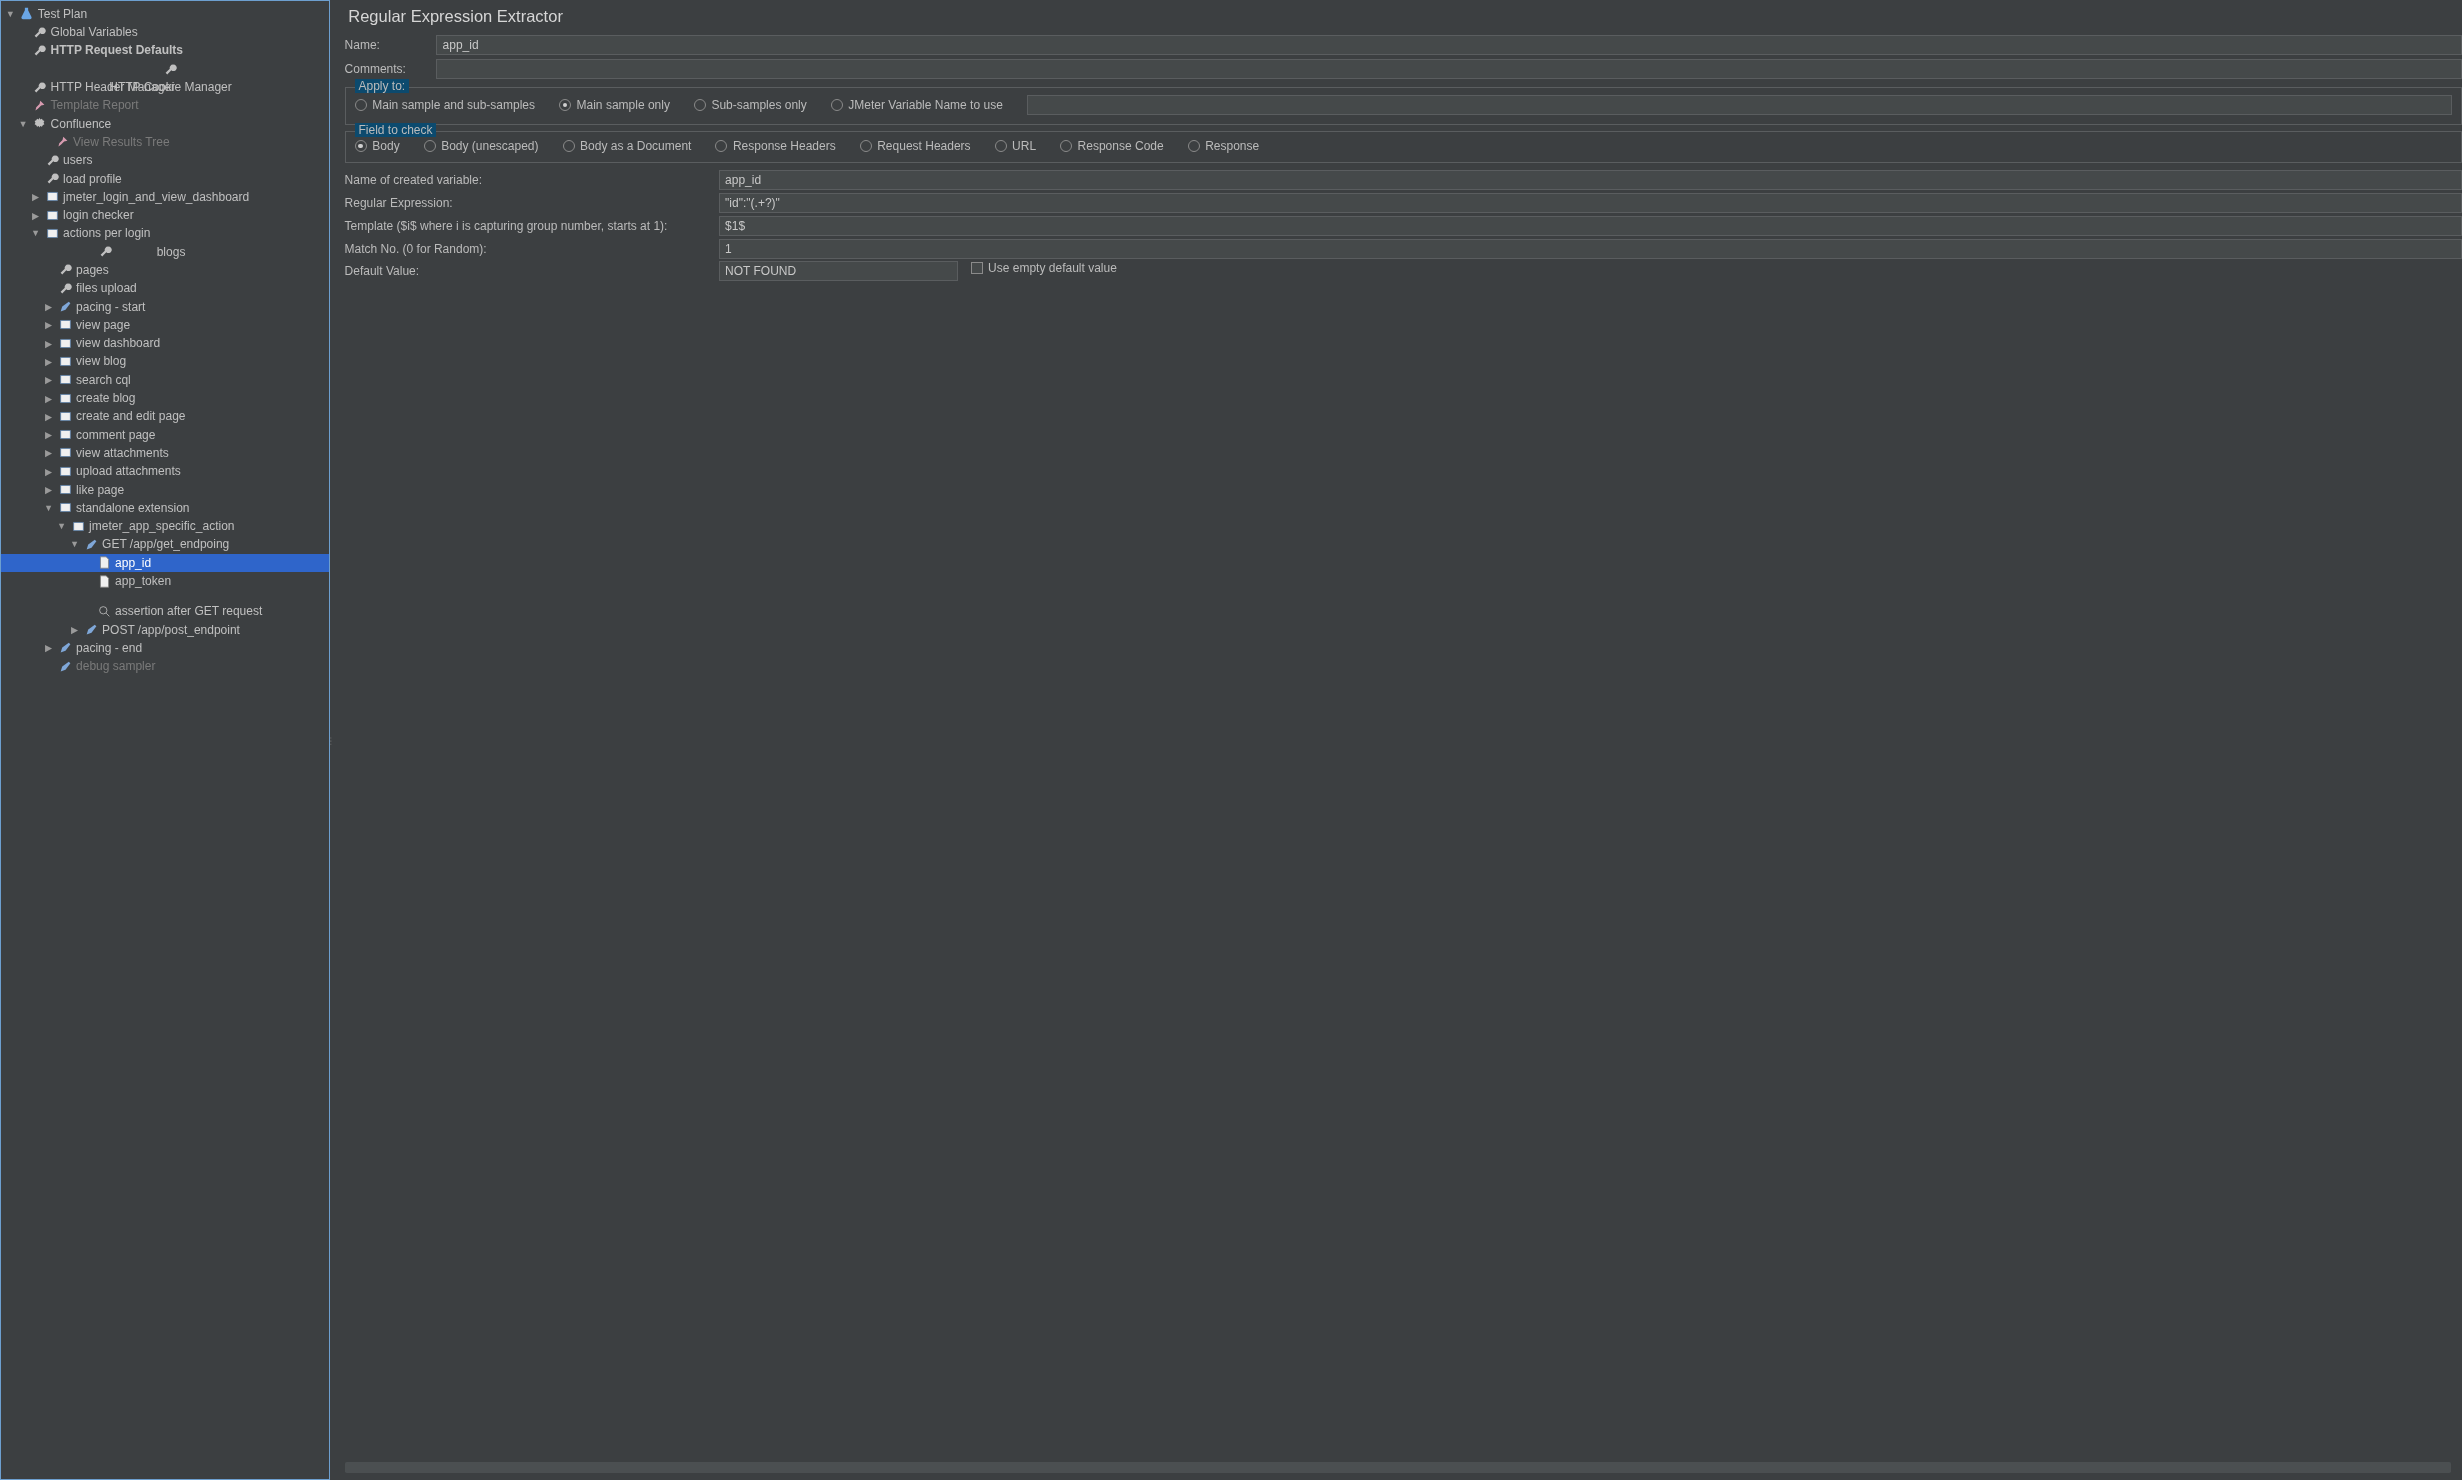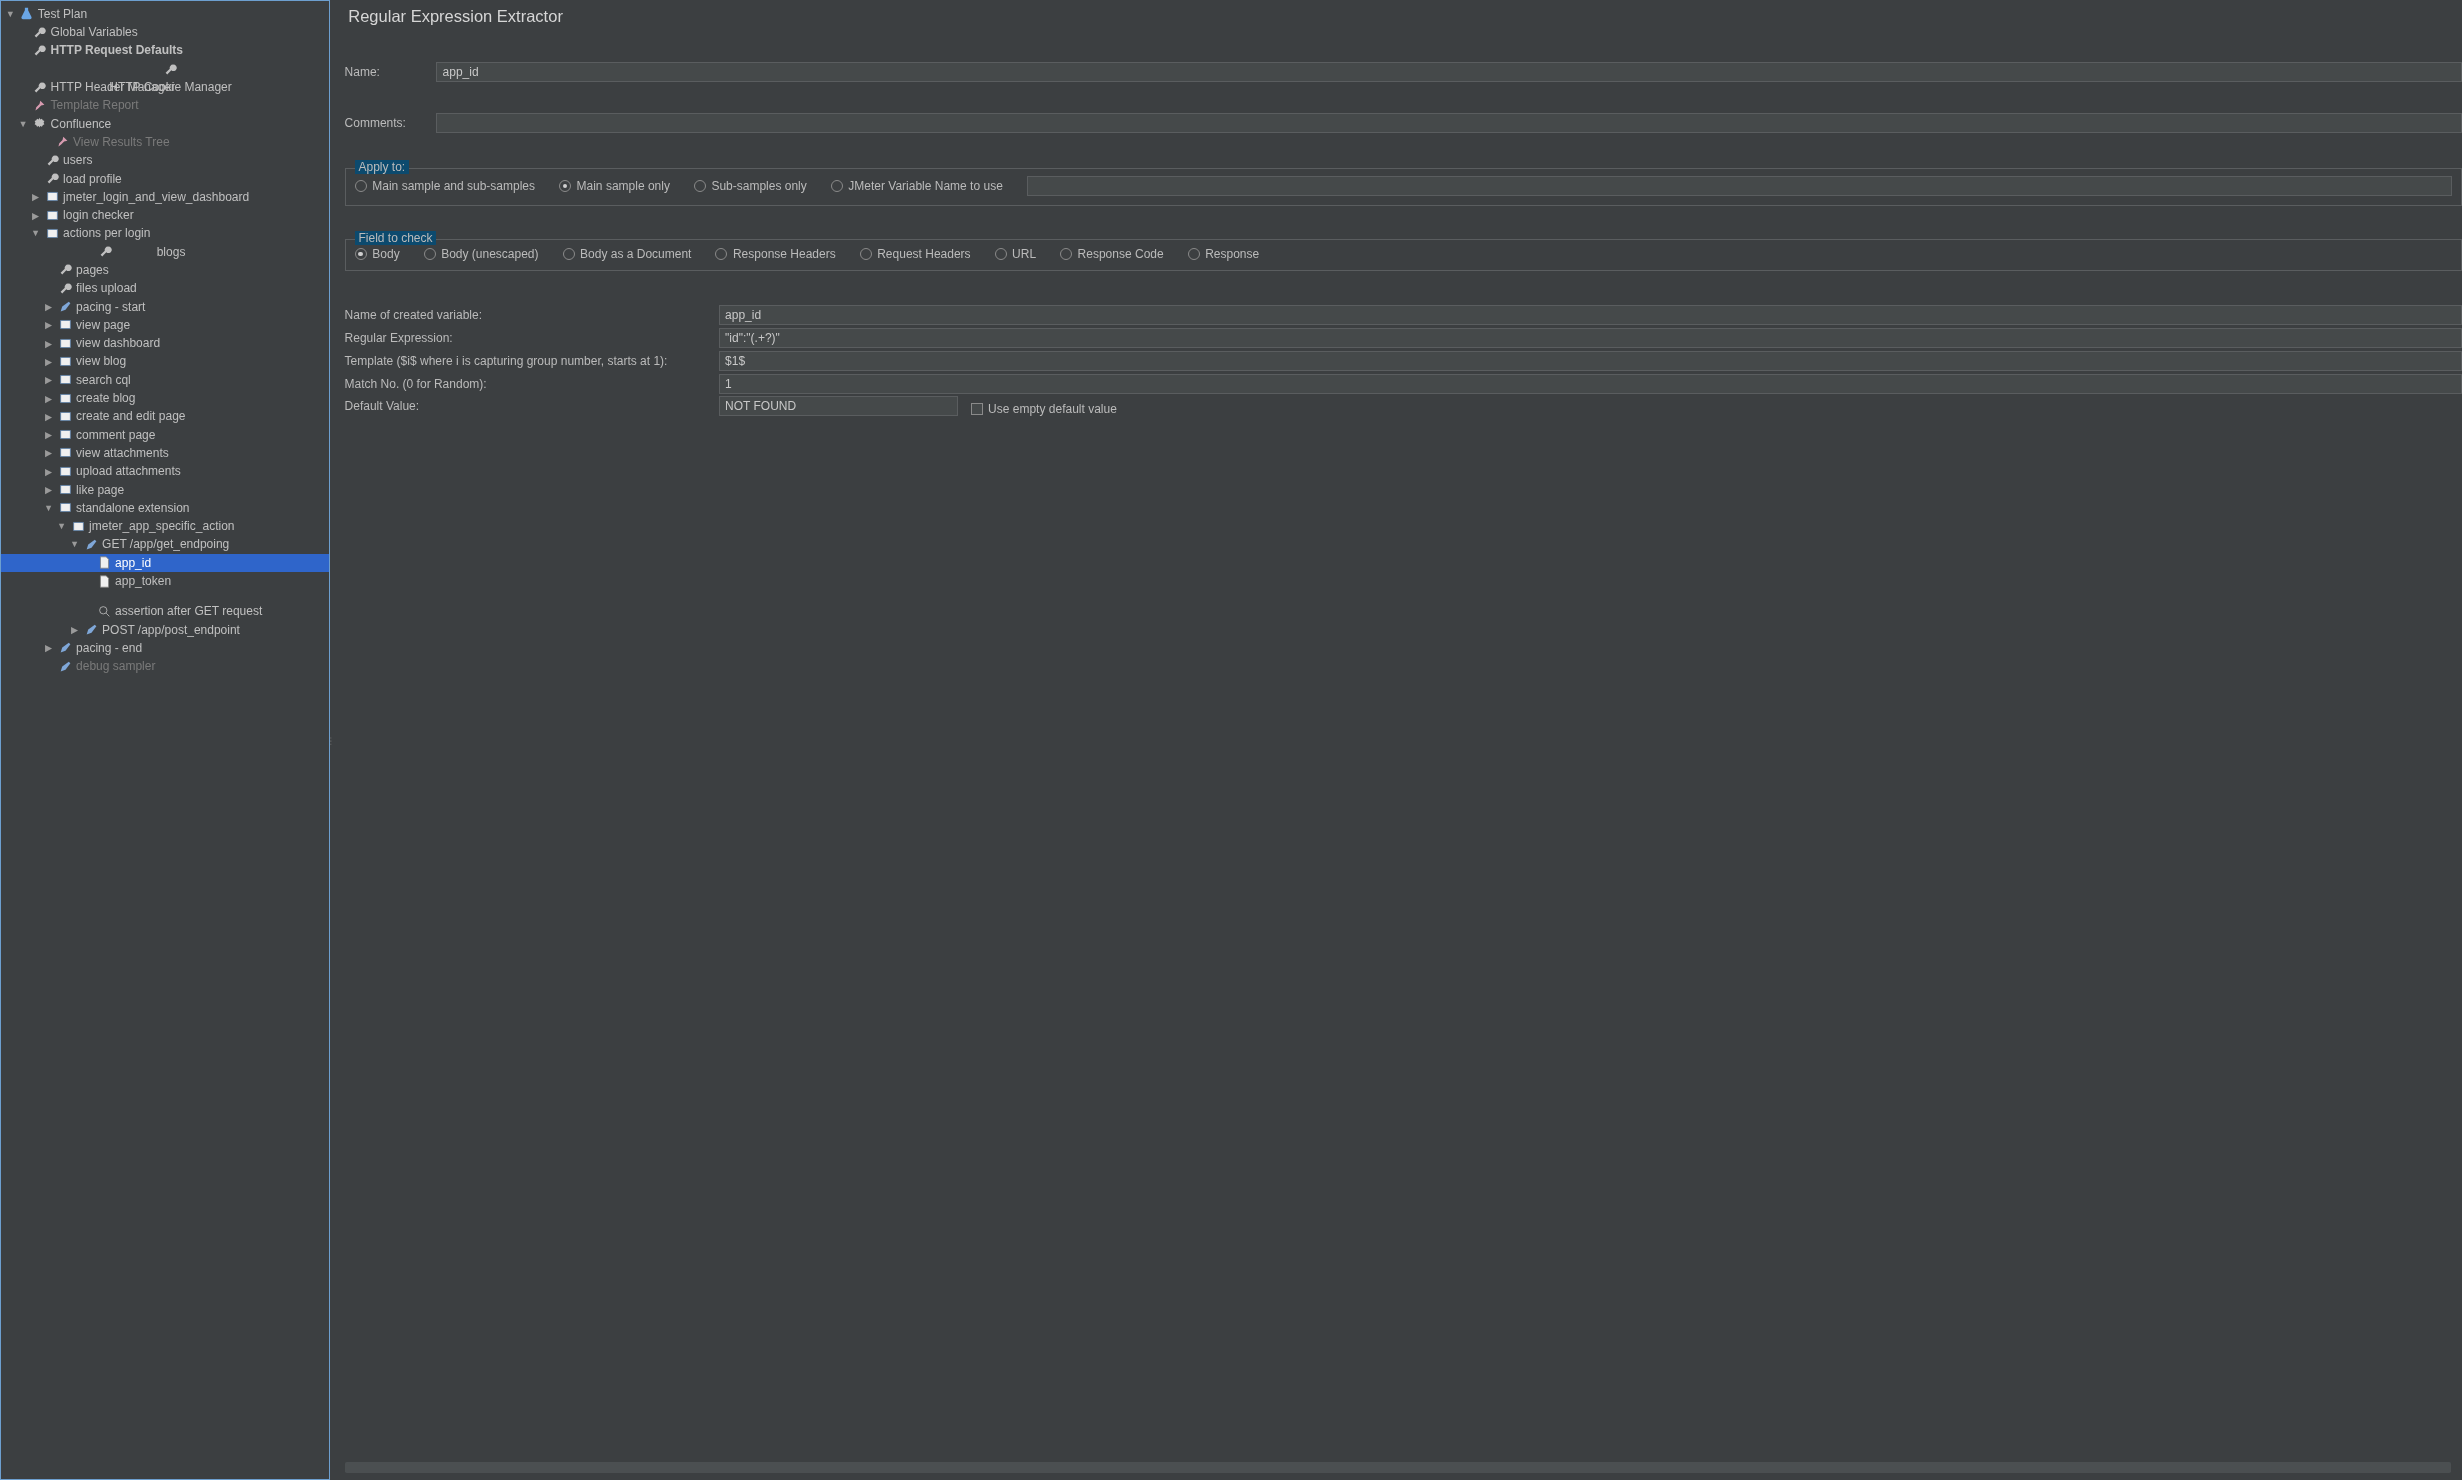--- a/index.html
+++ b/index.html
@@ -59,21 +59,20 @@
     cursor: col-resize;
   }
 
   
   .detail-panel {
     flex: 1;
     display: flex; flex-direction: column;
     background: #3c3f41;
     padding: 7.3px 0 7.3px 7.3px;
     overflow: hidden;
-    gap: 27px;
   }
   .panel-title {
     font-size: 16.5px;
     color: #d6d6d6;
     margin: 0 0 9.2px 3.7px;
     font-weight: 400;
   }
   .form-row {
     display: flex; align-items: center; gap: 16.5px;
     margin-bottom: 3.7px;
@@ -132,21 +131,21 @@
 
   .kv-grid {
     margin-top: 5.5px;
     display: grid;
     grid-template-columns: 374px 1fr;
     row-gap: 2.8px;
   }
   .kv-grid label { align-self: center; color:#bbbbbb; }
   .kv-grid .text-input { width: 100%; }
   .default-cell {
-    display:flex; align-items:flex-end; gap: 13px;
+    display:flex; align-items:flex-start; gap: 13px;
   }
   .default-cell .text-input { flex: 0 0 239px; }
 
   
   .hscroll-stub {
     margin-top: auto;
     height: 11px;
     background: #4b4f51;
     border-radius: 1.8px;
     margin-right: 11px;

